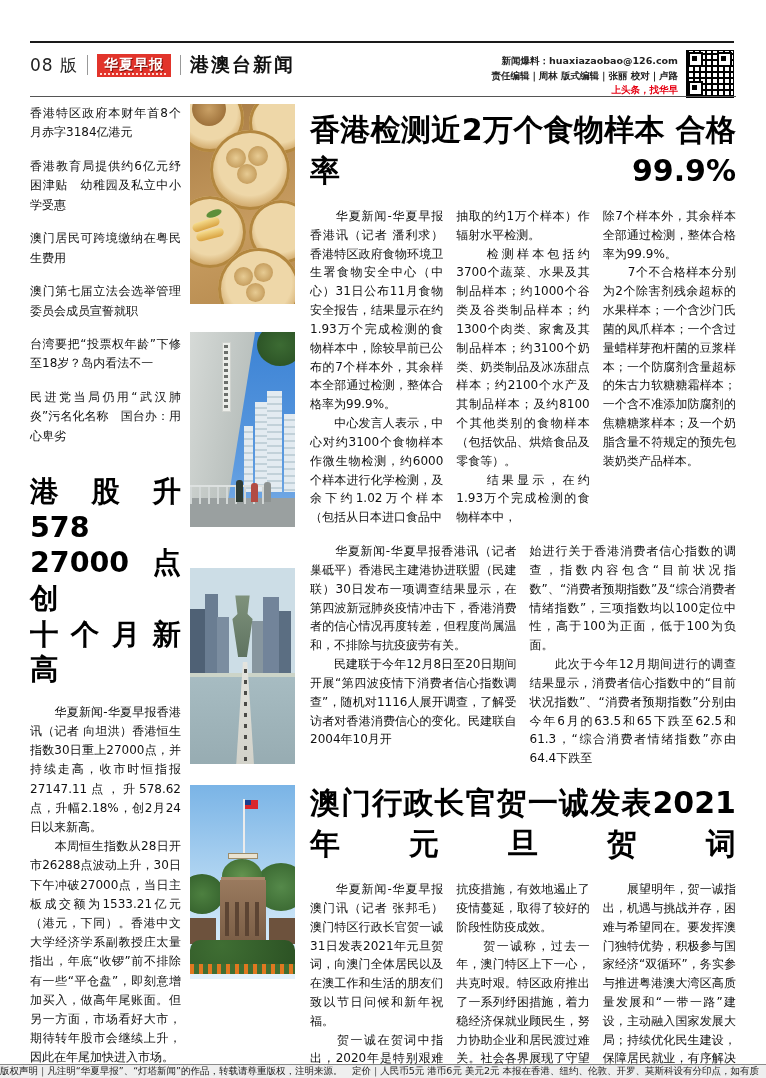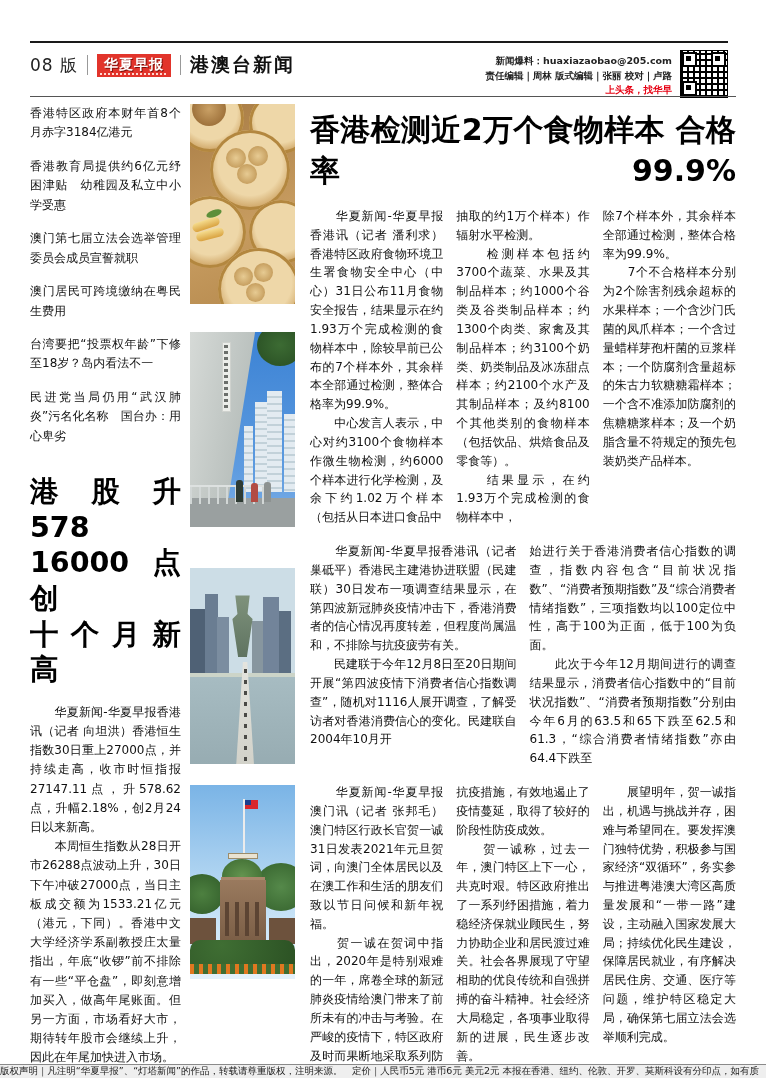--- a/index.html
+++ b/index.html
@@ -1,19 +1,19 @@
 <!DOCTYPE html>
 <html><head>
 <meta charset="utf-8">
 <style>
   html,body{margin:0;padding:0;background:#fff;}
   .page{position:relative;width:766px;height:1078px;background:#fff;overflow:hidden;
         font-family:"DejaVu Sans","Liberation Sans",sans-serif;color:#111;}
   
-  .header{position:absolute;left:30px;right:38px;top:41px;border-top:2px solid #1a1a1a;
+  .header{position:absolute;left:30px;right:32px;top:41px;border-top:2px solid #1a1a1a;
           padding-top:7px;height:44px;display:flex;justify-content:space-between;align-items:flex-start;}
   .h-left{display:flex;align-items:center;gap:9px;padding-top:2px;}
   .pageno{font-size:17px;color:#222;letter-spacing:1px;}
   .hdiv{width:1px;height:20px;background:#999;}
   .logo{position:relative;background:#e2342b;color:#ffffff;font-weight:900;font-size:14px;
         letter-spacing:1px;padding:3px 7px 6px;line-height:1;text-shadow:1px 1px 0 #7e0f0a;}
   .logo-sub{position:absolute;left:3px;right:3px;bottom:2px;height:2px;
         background:repeating-linear-gradient(90deg,#ffd9d2 0 2px,transparent 2px 4px);}
   .section{font-size:19px;font-weight:900;color:#111;letter-spacing:2px;}
   .h-right{display:flex;align-items:flex-start;gap:8px;}
@@ -126,46 +126,46 @@
   <div class="header">
     <div class="h-left">
       <span class="pageno">08 版</span>
       <span class="hdiv"></span>
       <span class="logo"><span>华夏早报</span><span class="logo-sub"></span></span>
       <span class="hdiv"></span>
       <span class="section">港澳台新闻</span>
     </div>
     <div class="h-right">
       <div class="h-meta">
-        <div class="tipline">新闻爆料：huaxiazaobao@205.com</div>
+        <div class="tipline">新闻爆料：huaxiazaobao@126.com</div>
         <div class="editors">责任编辑｜周林 版式编辑｜张丽 校对｜卢路</div>
         <div class="slogan">上头条，找华早</div>
       </div>
       <div class="qr">
           <i class="q1"></i>
           <i class="q2"></i>
           <i class="q3"></i>
         </div>
     </div>
   </div>
   <div class="header-rule"></div>
 
   <div class="main">
 
     <div class="col-left">
       <div class="hn-item">香港特区政府本财年首8个月赤字3184亿港元</div>
       <div class="hn-item">香港教育局提供约6亿元纾困津贴　幼稚园及私立中小学受惠</div>
+      <div class="hn-item">澳门居民可跨境缴纳在粤民生费用</div>
       <div class="hn-item">澳门第七届立法会选举管理委员会成员宣誓就职</div>
-      <div class="hn-item">澳门居民可跨境缴纳在粤民生费用</div>
       <div class="hn-item">台湾要把“投票权年龄”下修至18岁？岛内看法不一</div>
       <div class="hn-item">民进党当局仍用“武汉肺炎”污名化名称　国台办：用心卑劣</div>
 
       <div class="stock-title">
         <div class="stock-line">港 股 升 578</div>
-        <div class="stock-line">16000 点 创</div>
+        <div class="stock-line">27000 点 创</div>
         <div class="stock-line">十 个 月 新 高</div>
       </div>
       <div class="stock-body">　　华夏新闻-华夏早报香港讯（记者 向坦洪）香港恒生指数30日重上27000点，并持续走高，收市时恒指报27147.11点，升578.62点，升幅2.18%，创2月24日以来新高。
 　　本周恒生指数从28日开市26288点波动上升，30日下午冲破27000点，当日主板成交额为1533.21亿元（港元，下同）。香港中文大学经济学系副教授庄太量指出，年底“收锣”前不排除有一些“平仓盘”，即刻意增加买入，做高年尾账面。但另一方面，市场看好大市，期待转年股市会继续上升，因此在年尾加快进入市场。
 　　从当日大盘来看，大型科技股齐涨，引领大市。阿里巴巴在恒指成分股中涨幅最大，升6.40%至236.2元，腾讯涨5.47%至559.5元，美团涨5.27%为287.8元。</div>
     </div>
 
     <div class="col-photos">
       <div class="photo ph1 gap1">
         <span class="steamer" style="left:-14px;top:-20px;width:68px;height:68px;"></span>
@@ -243,20 +243,21 @@
       <div class="article">
         <div class="a-cols">
           <div class="a-col">　　华夏新闻-华夏早报香港讯（记者 巢砥平）香港民主建港协进联盟（民建联）30日发布一项调查结果显示，在第四波新冠肺炎疫情冲击下，香港消费者的信心情况再度转差，但程度尚属温和，不排除与抗疫疲劳有关。
 　　民建联于今年12月8日至20日期间开展“第四波疫情下消费者信心指数调查”，随机对1116人展开调查，了解受访者对香港消费信心的变化。民建联自2004年10月开</div>
           <div class="a-col">始进行关于香港消费者信心指数的调查，指数内容包含“目前状况指数”、“消费者预期指数”及“综合消费者情绪指数”，三项指数均以100定位中性，高于100为正面，低于100为负面。
 　　此次于今年12月期间进行的调查结果显示，消费者信心指数中的“目前状况指数”、“消费者预期指数”分别由今年6月的63.5和65下跌至62.5和61.3，“综合消费者情绪指数”亦由64.4下跌至</div>
         </div>
       </div>
 
       <div class="article">
+        <div class="a-title">澳门行政长官贺一诚发表2021年元旦贺词</div>
         <div class="a-cols">
           <div class="a-col">　　华夏新闻-华夏早报澳门讯（记者 张邦毛）澳门特区行政长官贺一诚31日发表2021年元旦贺词，向澳门全体居民以及在澳工作和生活的朋友们致以节日问候和新年祝福。
 　　贺一诚在贺词中指出，2020年是特别艰难的一年，席卷全球的新冠肺炎疫情给澳门带来了前所未有的冲击与考验。在严峻的疫情下，特区政府及时而果断地采取系列防疫</div>
           <div class="a-col">抗疫措施，有效地遏止了疫情蔓延，取得了较好的阶段性防疫成效。
 　　贺一诚称，过去一年，澳门特区上下一心，共克时艰。特区政府推出了一系列纾困措施，着力稳经济保就业顾民生，努力协助企业和居民渡过难关。社会各界展现了守望相助的优良传统和自强拼搏的奋斗精神。社会经济大局稳定，各项事业取得新的进展，民生逐步改善。</div>
           <div class="a-col">　　展望明年，贺一诚指出，机遇与挑战并存，困难与希望同在。要发挥澳门独特优势，积极参与国家经济“双循环”，务实参与推进粤港澳大湾区高质量发展和“一带一路”建设，主动融入国家发展大局；持续优化民生建设，保障居民就业，有序解决居民住房、交通、医疗等问题，维护特区稳定大局，确保第七届立法会选举顺利完成。</div>
         </div>
       </div>
 
     </div>

